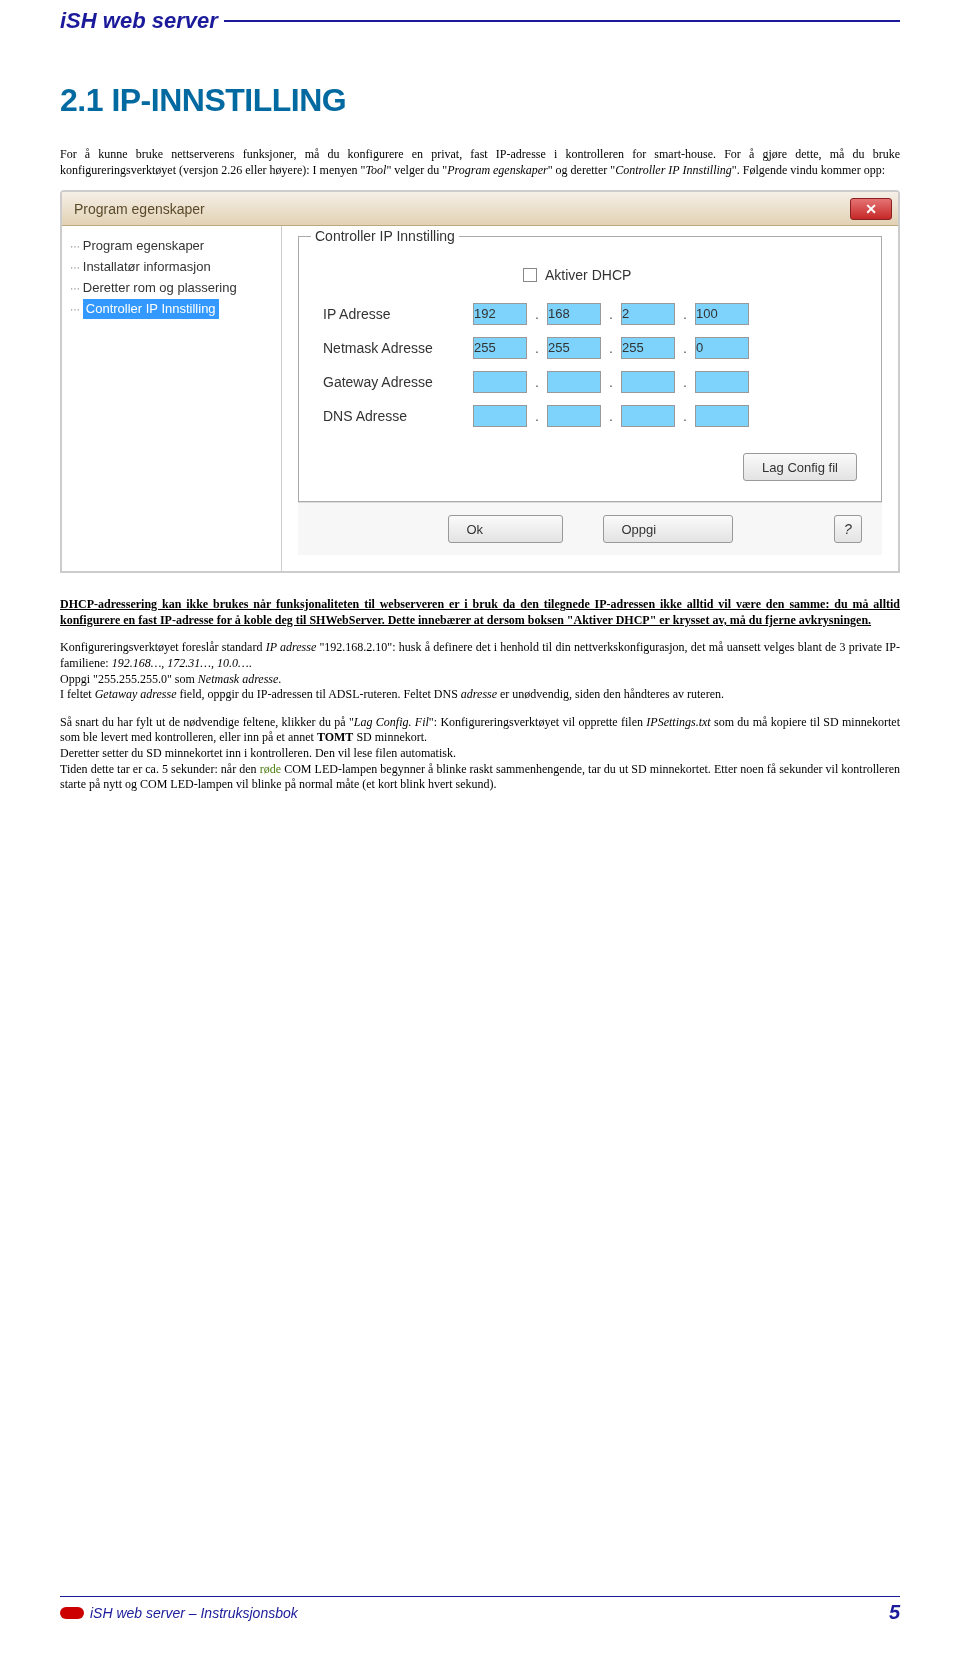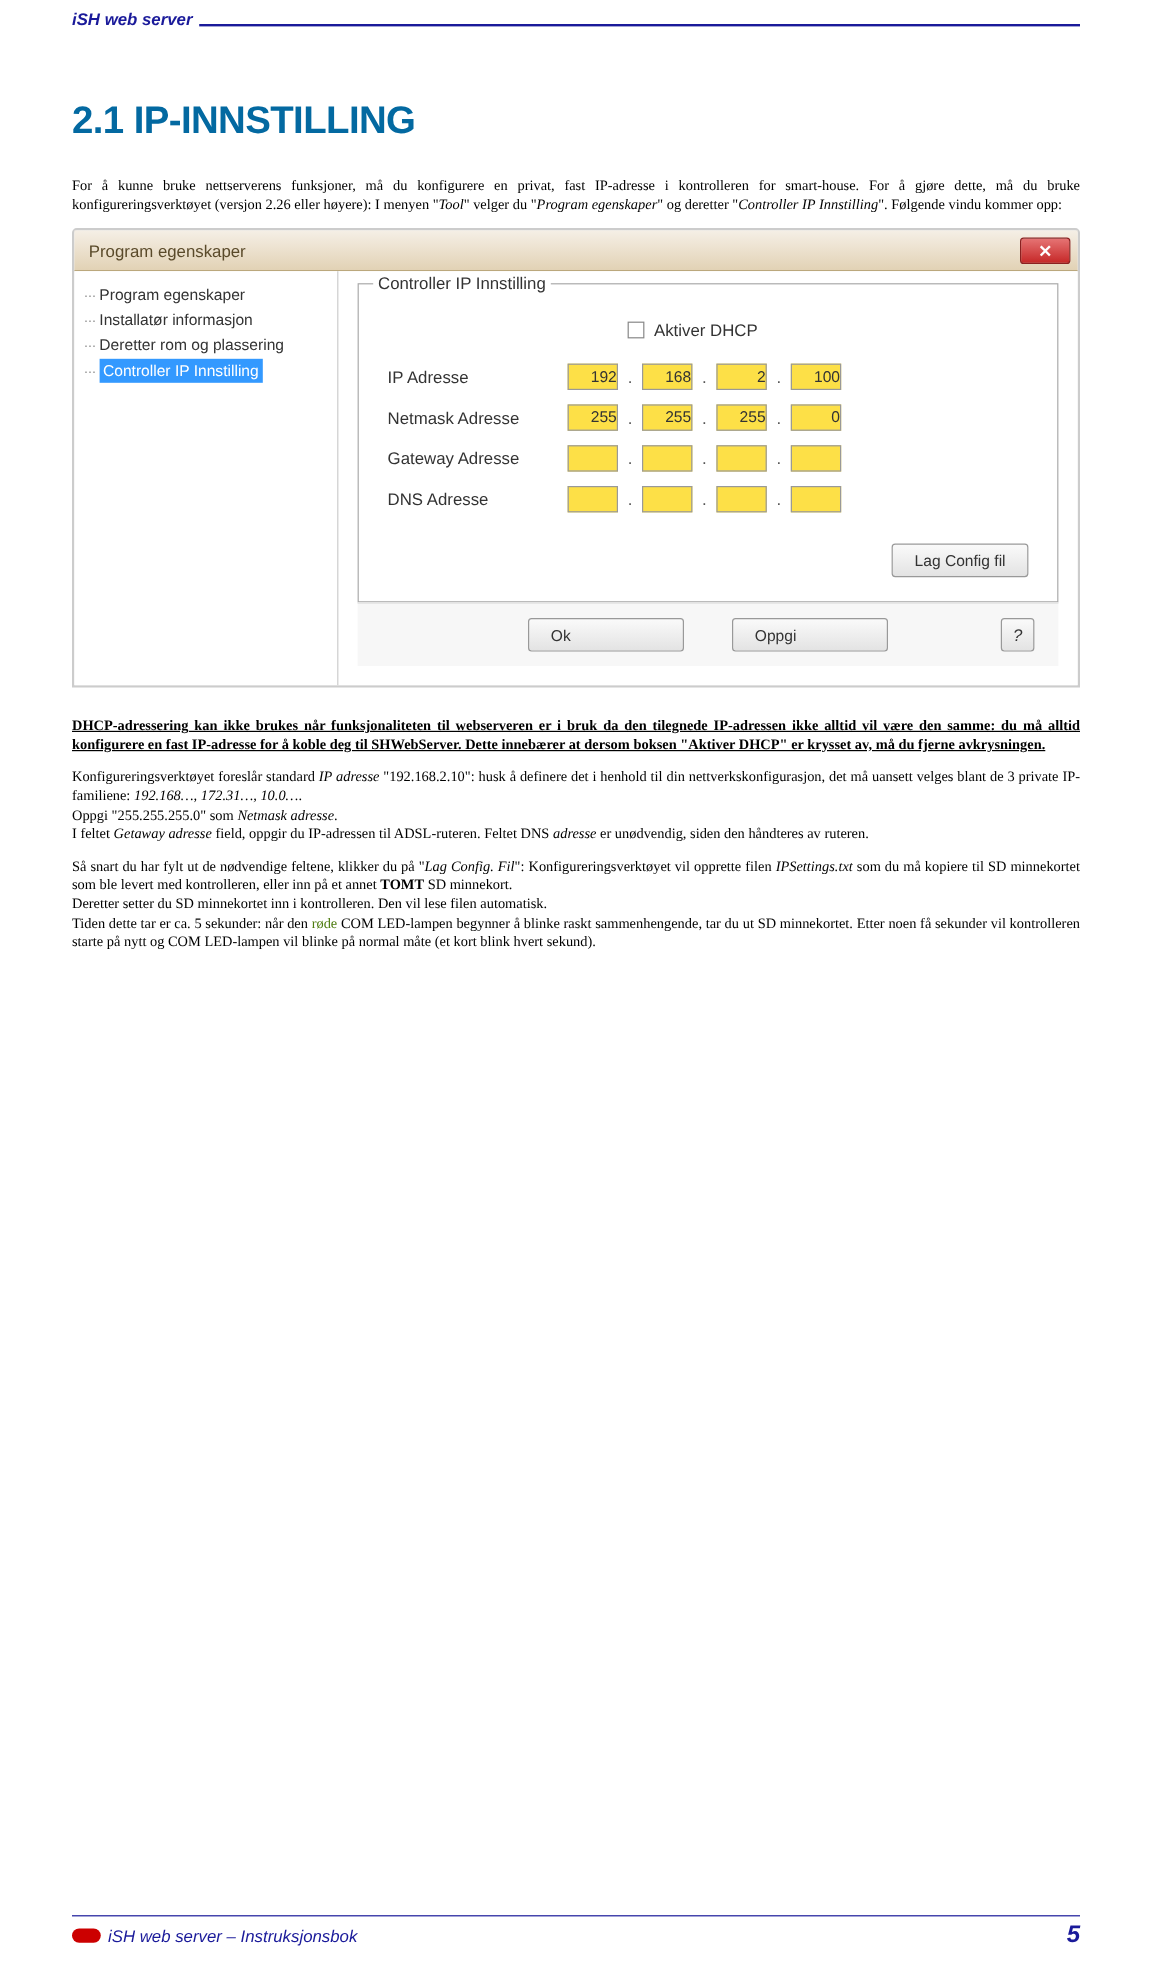--- a/index.html
+++ b/index.html
@@ -20,21 +20,21 @@
   }
   .header-label {
     position: absolute;
     top: -14px;
     left: 0;
     background: #fff;
     font-family: Arial, sans-serif;
     font-weight: bold;
     font-style: italic;
     color: #1a1a9a;
-    font-size: 14px;
+    font-size: 22px;
     padding-right: 6px;
   }
   .section-title {
     font-family: Arial, sans-serif;
     font-weight: 900;
     font-size: 32px;
     color: #0369a1;
     margin-top: 60px;
     margin-bottom: 28px;
     letter-spacing: -0.5px;
@@ -132,24 +132,24 @@
   .form-label {
     width: 150px;
     font-size: 14px;
   }
   .ip-boxes {
     display: flex;
     gap: 6px;
     align-items: center;
   }
   .ip-box {
-    width: 42px; height: 22px;
+    width: 54px; height: 22px;
     border: 1px solid #999;
-    background: #fde047;
-    text-align: right;
+    background: #7dd3fc;
+    text-align: left;
     font-size: 13px;
     line-height: 20px;
   }
   .sep { color: #555; font-size: 14px; display: inline-block; width: 8px; text-align: center; }
   .checkbox-row {
     display: flex;
     align-items: center;
     gap: 8px;
     margin-left: 200px;
     margin-bottom: 20px;
@@ -297,21 +297,21 @@
             <div class="ip-box"></div>
           </div>
         </div>
         <div class="btn-row-field">
           <div class="winbtn">
               <span>Lag Config fil</span>
             </div>
         </div>
       </div>
       <div class="dialog-footer">
-        <div class="winbtn" style="width:130px">
+        <div class="winbtn" style="width:115px">
             <span>Ok</span>
           </div>
         <div class="winbtn" style="width:130px">
             <span>Oppgi</span>
           </div>
         <div class="help-btn">
             <span class="italic">?</span>
           </div>
       </div>
     </div>

